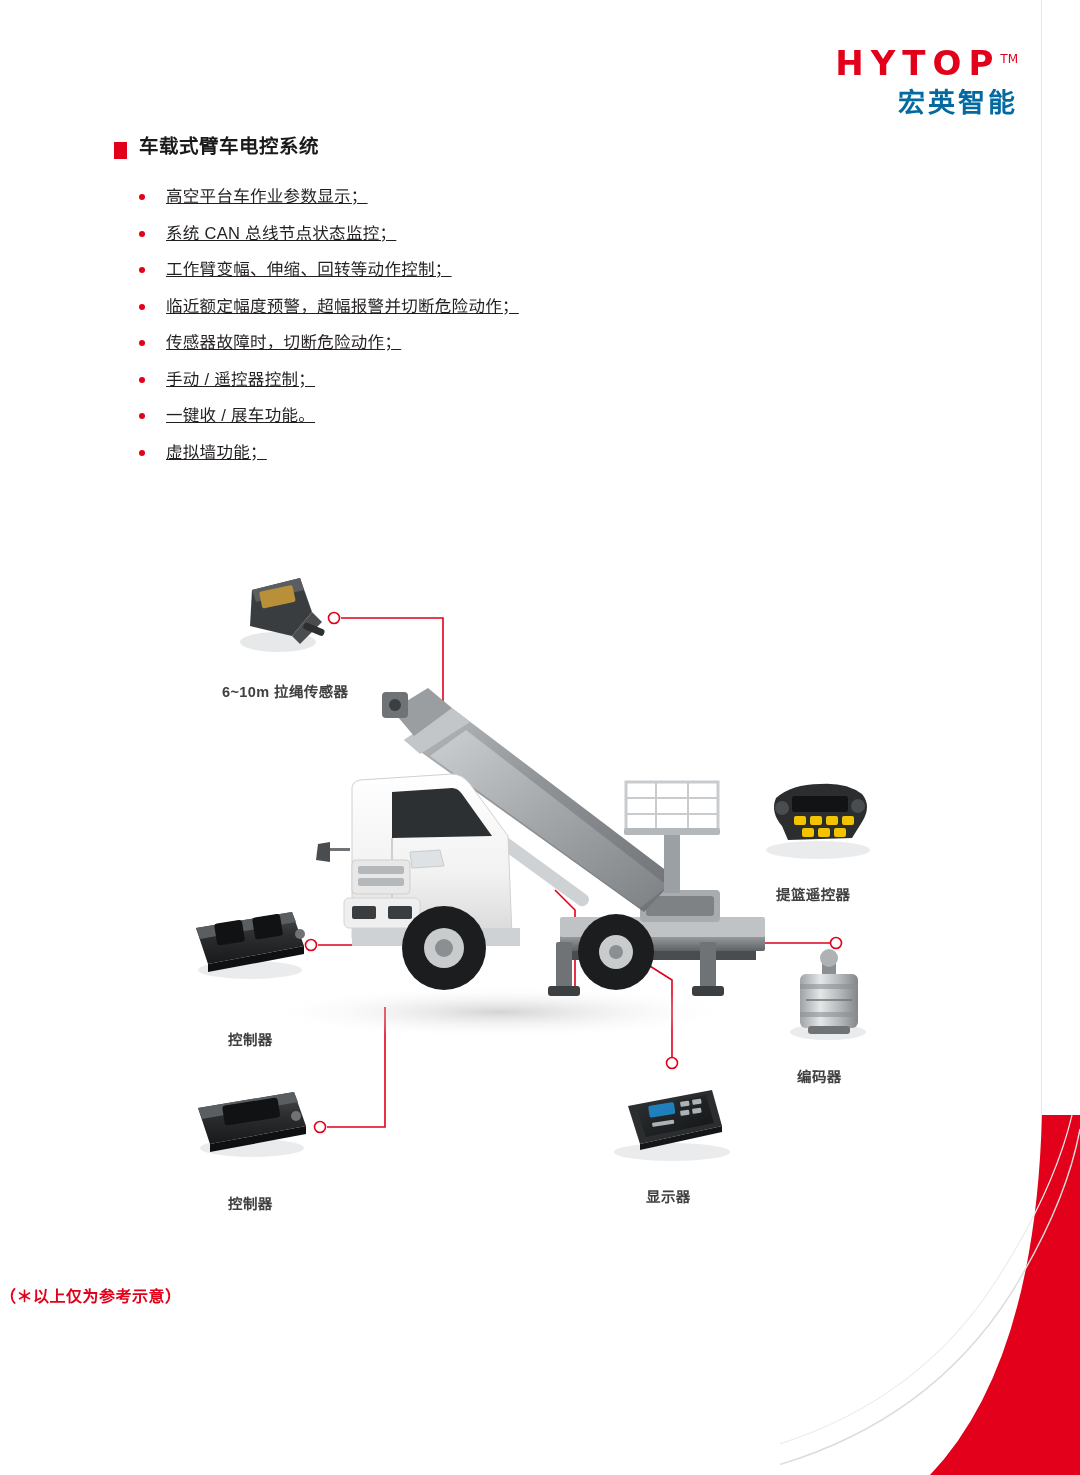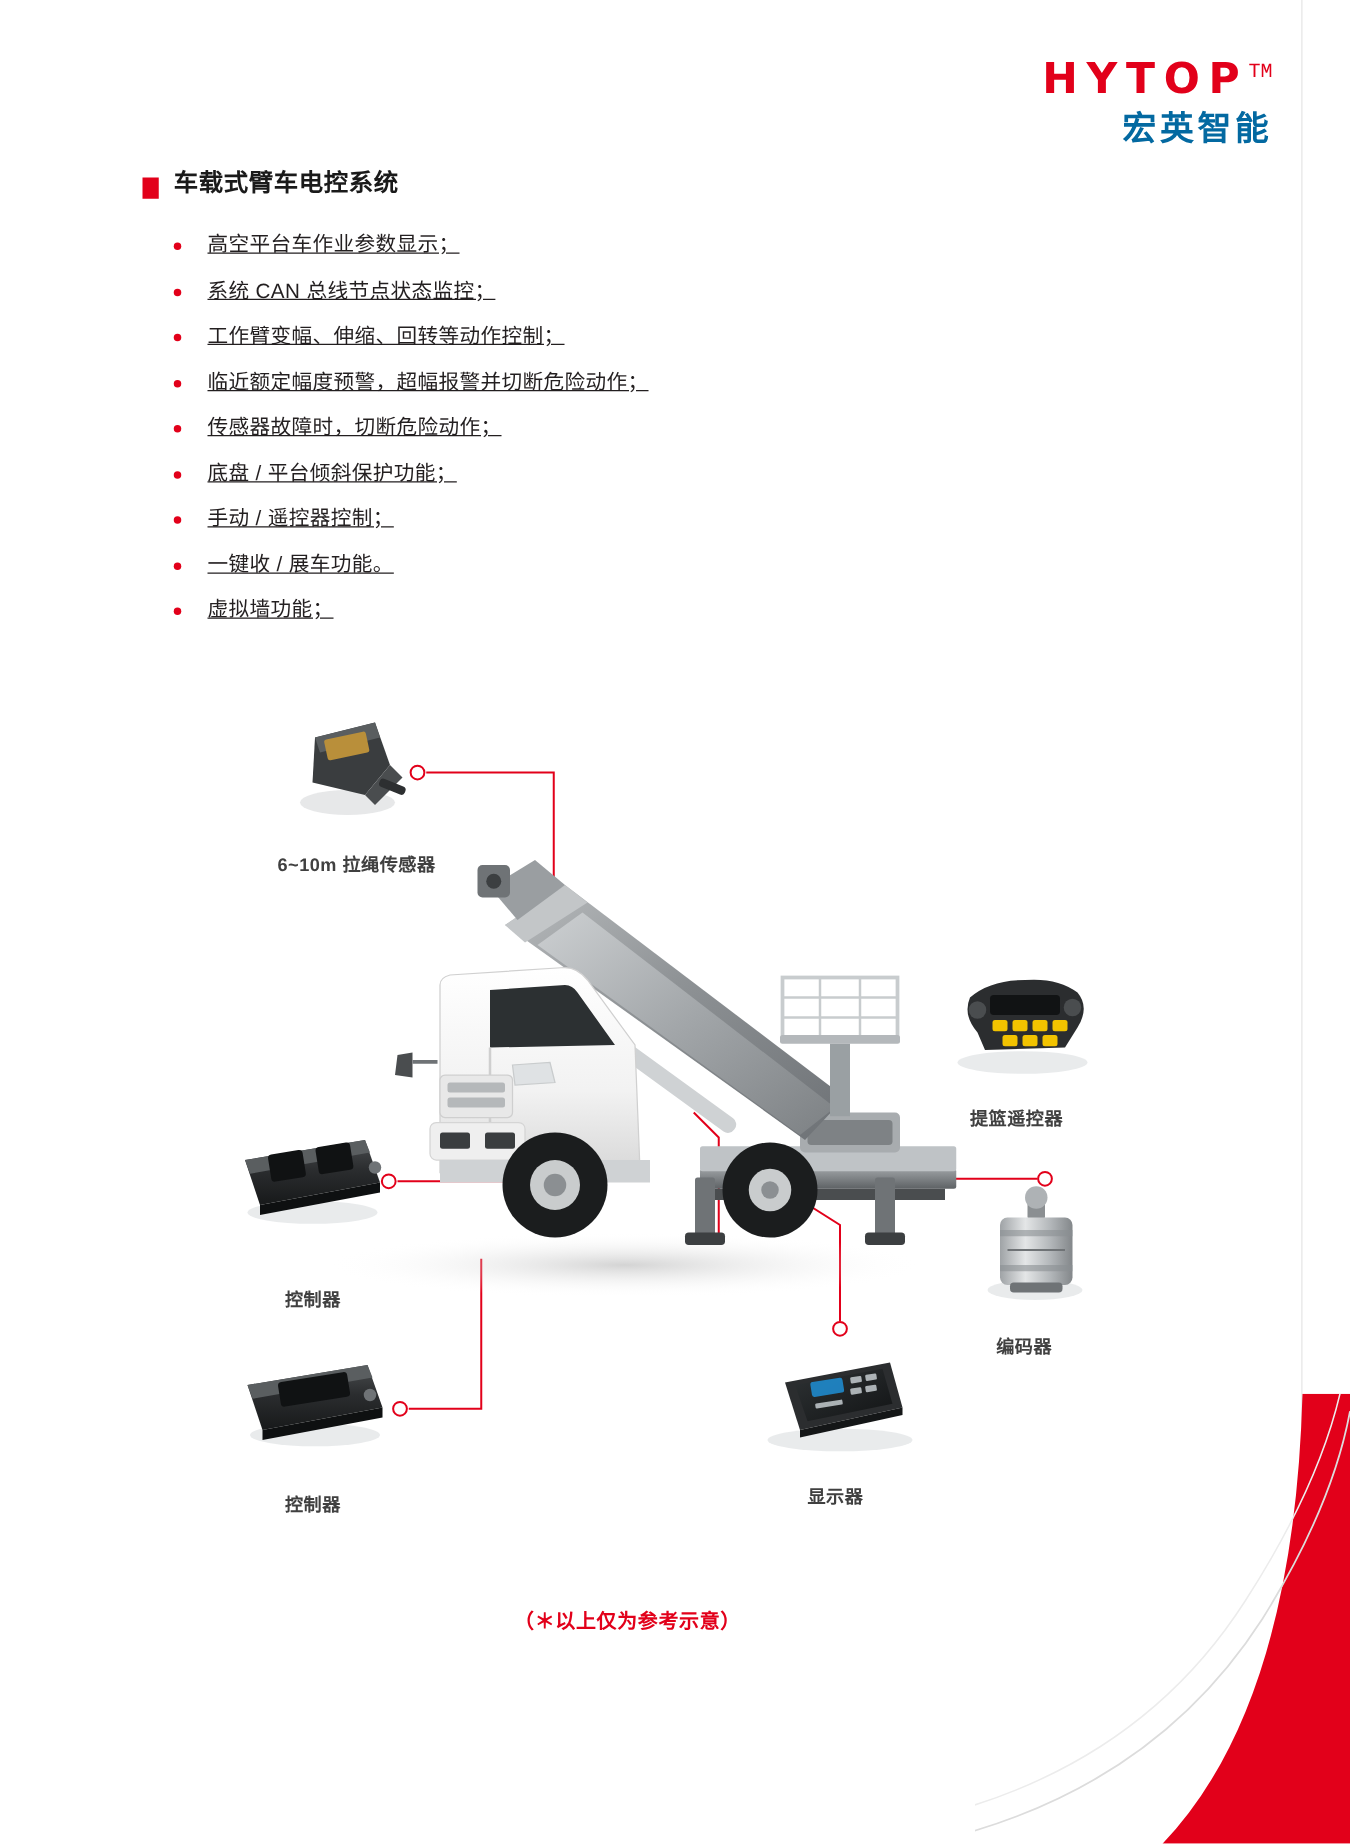--- a/index.html
+++ b/index.html
@@ -27,25 +27,24 @@
   .logo-word {
     font-family: "DejaVu Sans", sans-serif;
     font-size: 34px;
     font-weight: 700;
     letter-spacing: 7px;
     color: #e2001a;
     display: inline-block;
     position: relative;
   }
   .logo-tm {
-    font-size: 16px;
+    font-size: 12px;
     vertical-align: super;
     letter-spacing: 0;
     font-weight: 400;
-    font-family: Liberation Mono, monospace;
   }
   .logo-cn {
     margin-top: 10px;
     font-size: 27px;
     font-weight: 700;
     letter-spacing: 3px;
     color: #0369a1;
   }
 
   
@@ -123,21 +122,21 @@
     white-space: nowrap;
     letter-spacing: 0.4px;
   }
 
   
   .footnote {
     position: absolute;
     top: 1283px;
     left: 0;
     width: 1004px;
-    text-align: center;
+    text-align: left;
     color: #e2001a;
     font-size: 16px;
     font-weight: 700;
     letter-spacing: 0.5px;
   }
 
   
   .corner-deco {
     position: absolute;
     right: 0;
@@ -169,21 +168,20 @@
   <span class="title-marker"></span>
   <span class="title-text">车载式臂车电控系统</span>
 </div>
 
 <ul class="bullet-list">
   <li>高空平台车作业参数显示；</li>
   <li>系统 CAN 总线节点状态监控；</li>
   <li>工作臂变幅、伸缩、回转等动作控制；</li>
   <li>临近额定幅度预警，超幅报警并切断危险动作；</li>
   <li>传感器故障时，切断危险动作；</li>
-  <li>底盘 / 平台倾斜保护功能；</li>
   <li>手动 / 遥控器控制；</li>
   <li>一键收 / 展车功能。</li>
   <li>虚拟墙功能；</li>
 </ul>
 
 <div class="diagram">
 
   <svg width="1080" height="700" viewBox="0 0 1080 700">
     <defs>
       <linearGradient id="bodyGrad" x1="0" y1="0" x2="0" y2="1">

